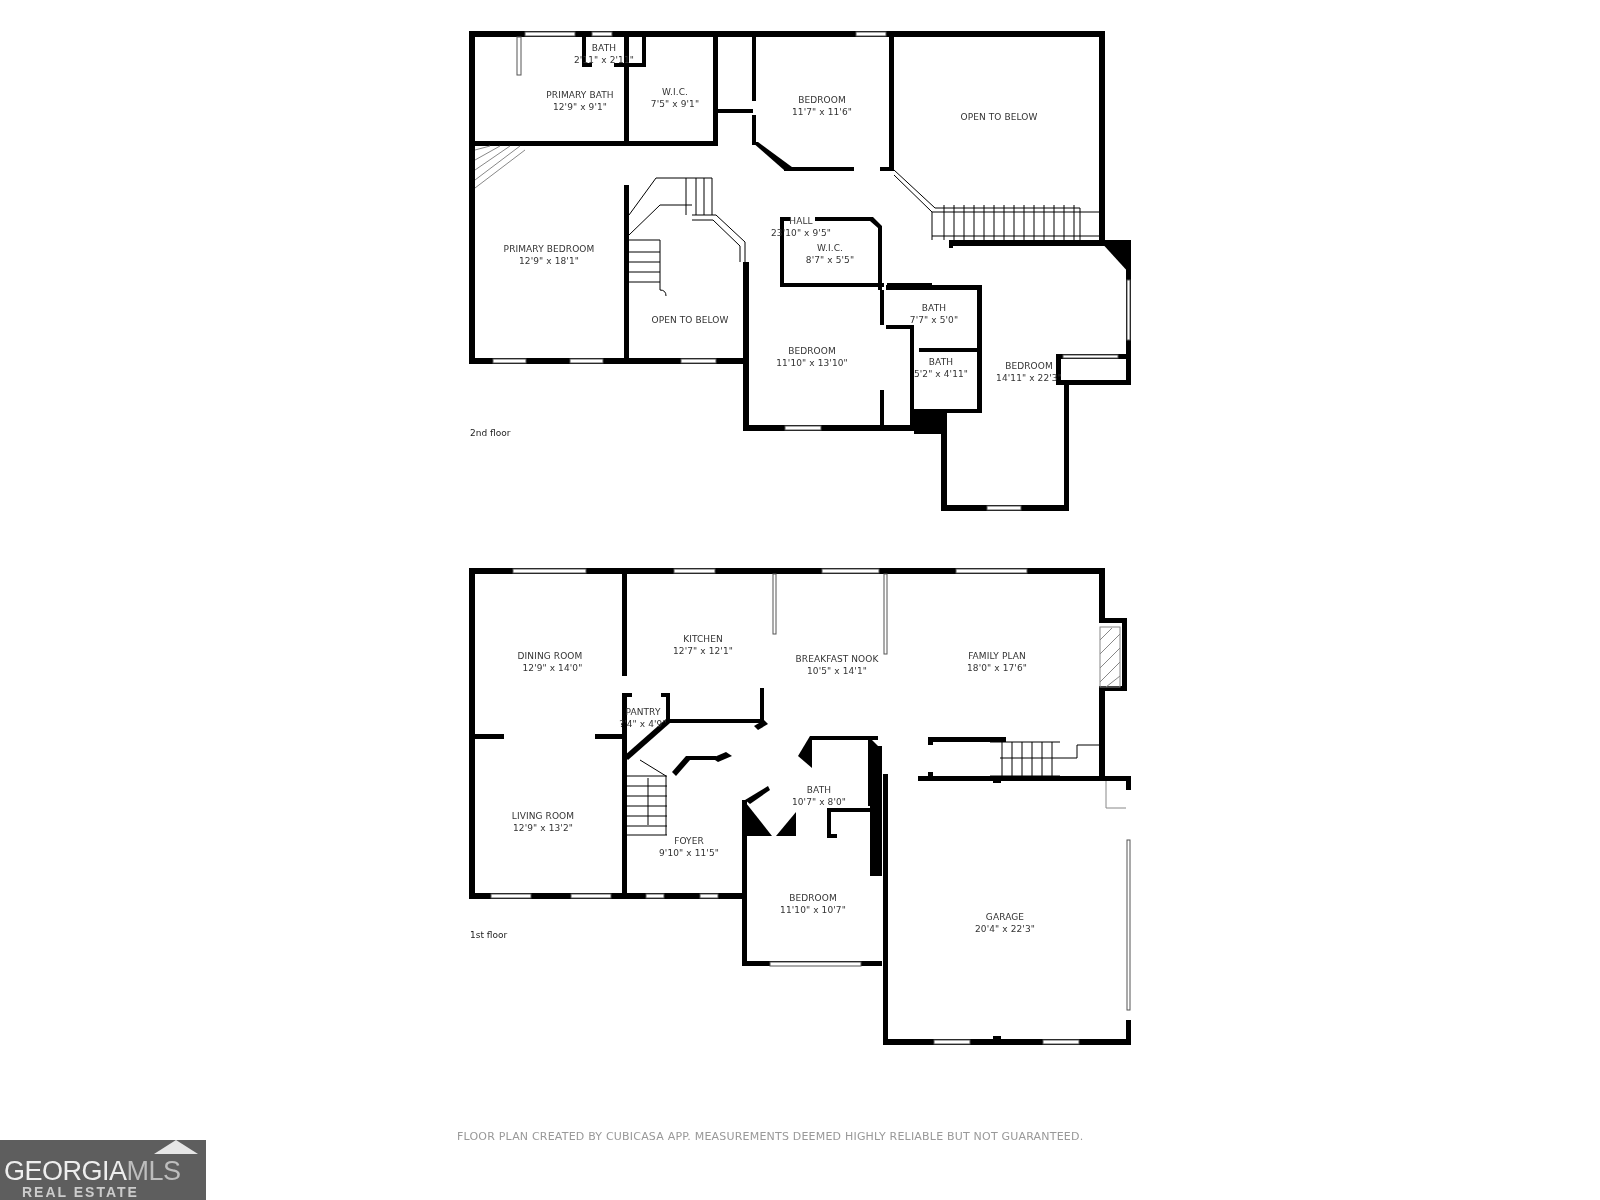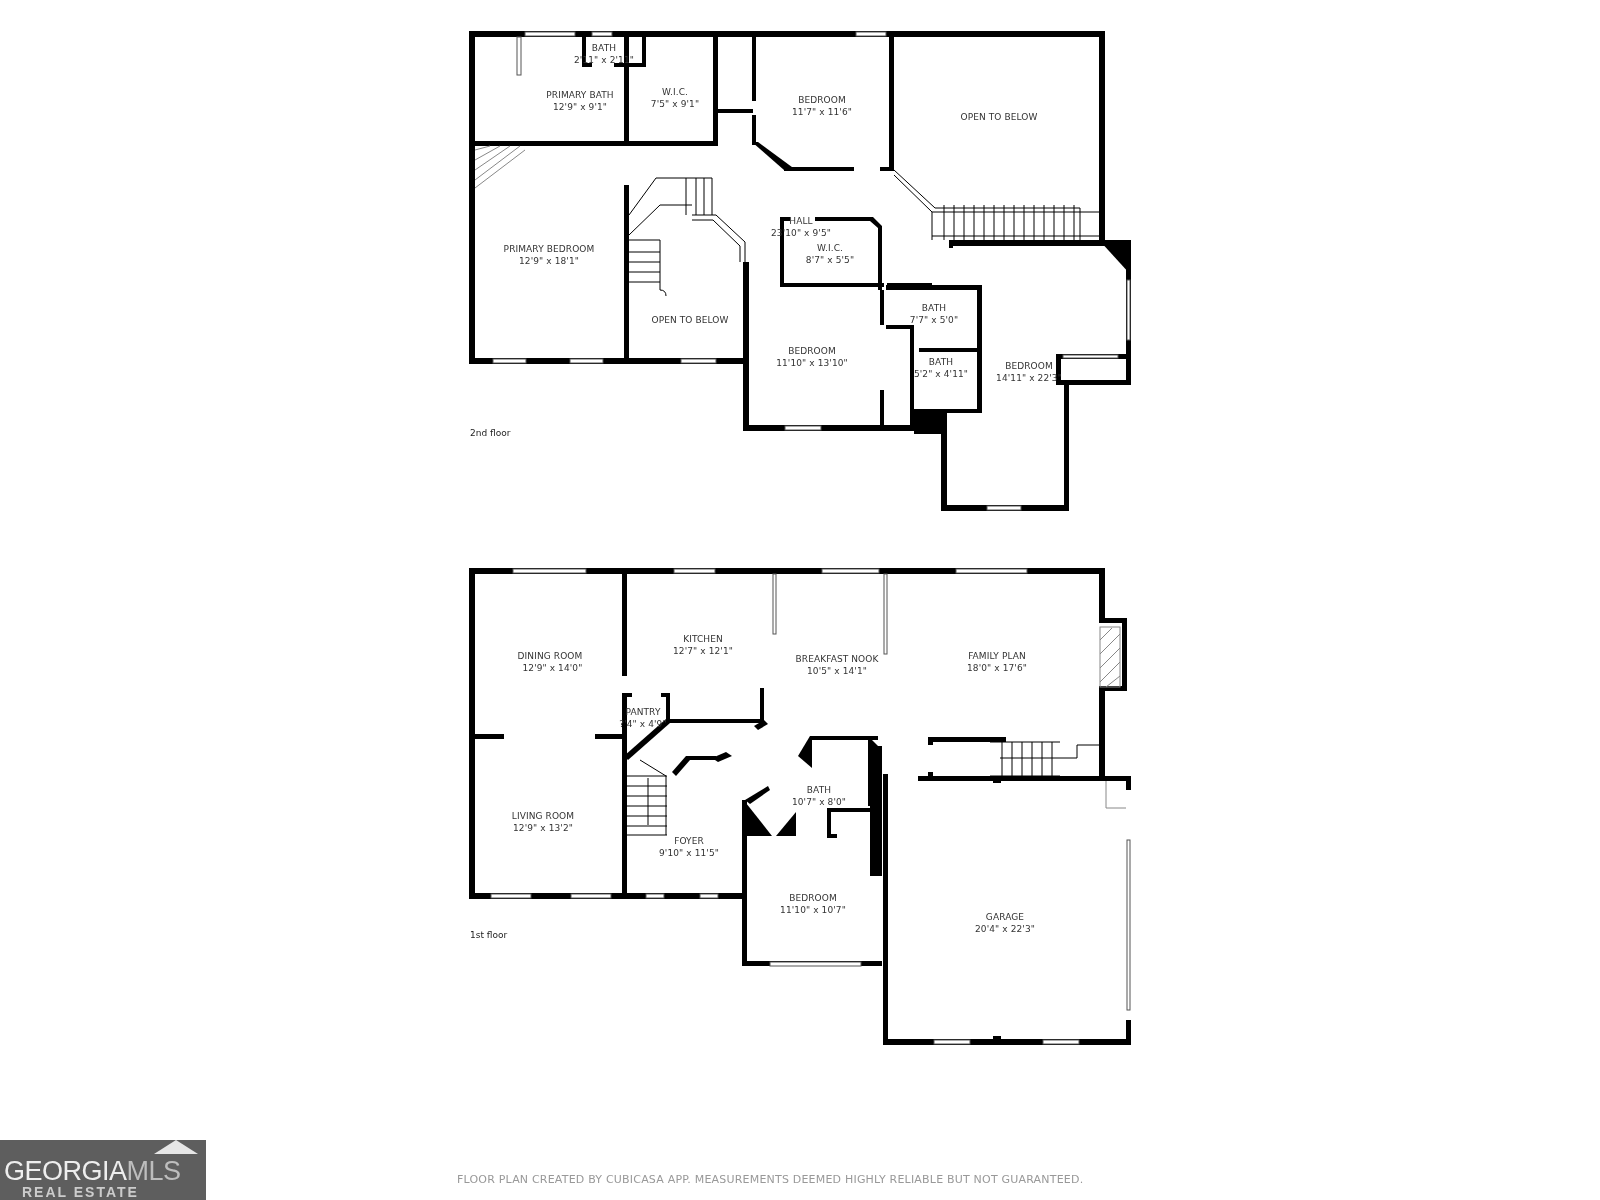--- a/index.html
+++ b/index.html
@@ -6,21 +6,21 @@
   body { width: 1600px; height: 1200px; position: relative; overflow: hidden; font-family: "DejaVu Sans", sans-serif; }
   #plan { position: absolute; left: 0; top: 0; width: 1600px; height: 1200px; }
   .wall { fill: #000; }
   .thin { stroke: #000; stroke-width: 1; fill: none; }
   .thin-grey { stroke: #888; stroke-width: 1; fill: none; }
   .win { fill: #fff; stroke: #555; stroke-width: 1; }
   .room-label { position: absolute; transform: translate(-50%, -50%); text-align: center; color: #333; font-size: 9px; line-height: 12px; white-space: nowrap; letter-spacing: 0.1px; }
   .room-label .name { display: block; }
   .room-label .dim { display: block; }
   .floor-label { position: absolute; color: #222; font-size: 9px; }
-  .disclaimer { position: absolute; left: 457px; top: 1130px; width: 660px; color: #999; font-size: 11px; letter-spacing: 0.2px; white-space: nowrap; margin-top: 43px; }
+  .disclaimer { position: absolute; left: 457px; top: 1130px; width: 660px; color: #999; font-size: 11px; letter-spacing: 0.2px; white-space: nowrap; }
   .logo { position: absolute; left: 0; top: 1140px; width: 206px; height: 60px; background: #5e5e5e; }
   .logo .roof { position: absolute; right: 8px; top: 0; width: 0; height: 0; border-left: 22px solid transparent; border-right: 22px solid transparent; border-bottom: 14px solid #e6e6e6; }
   .logo .brand { position: absolute; left: 4px; top: 16px; font-size: 27px; color: #eee; letter-spacing: -0.5px; font-family: "Liberation Sans", sans-serif; }
   .logo .brand .mls { color: #bdbdbd; }
   .logo .tag { position: absolute; left: 22px; top: 44px; font-size: 14px; color: #ccc; letter-spacing: 2px; font-family: "Liberation Sans", sans-serif; font-weight: bold; }
 </style>
 </head>
 <body>
 
 <svg id="plan" viewBox="0 0 1600 1200" xmlns="http://www.w3.org/2000/svg">

